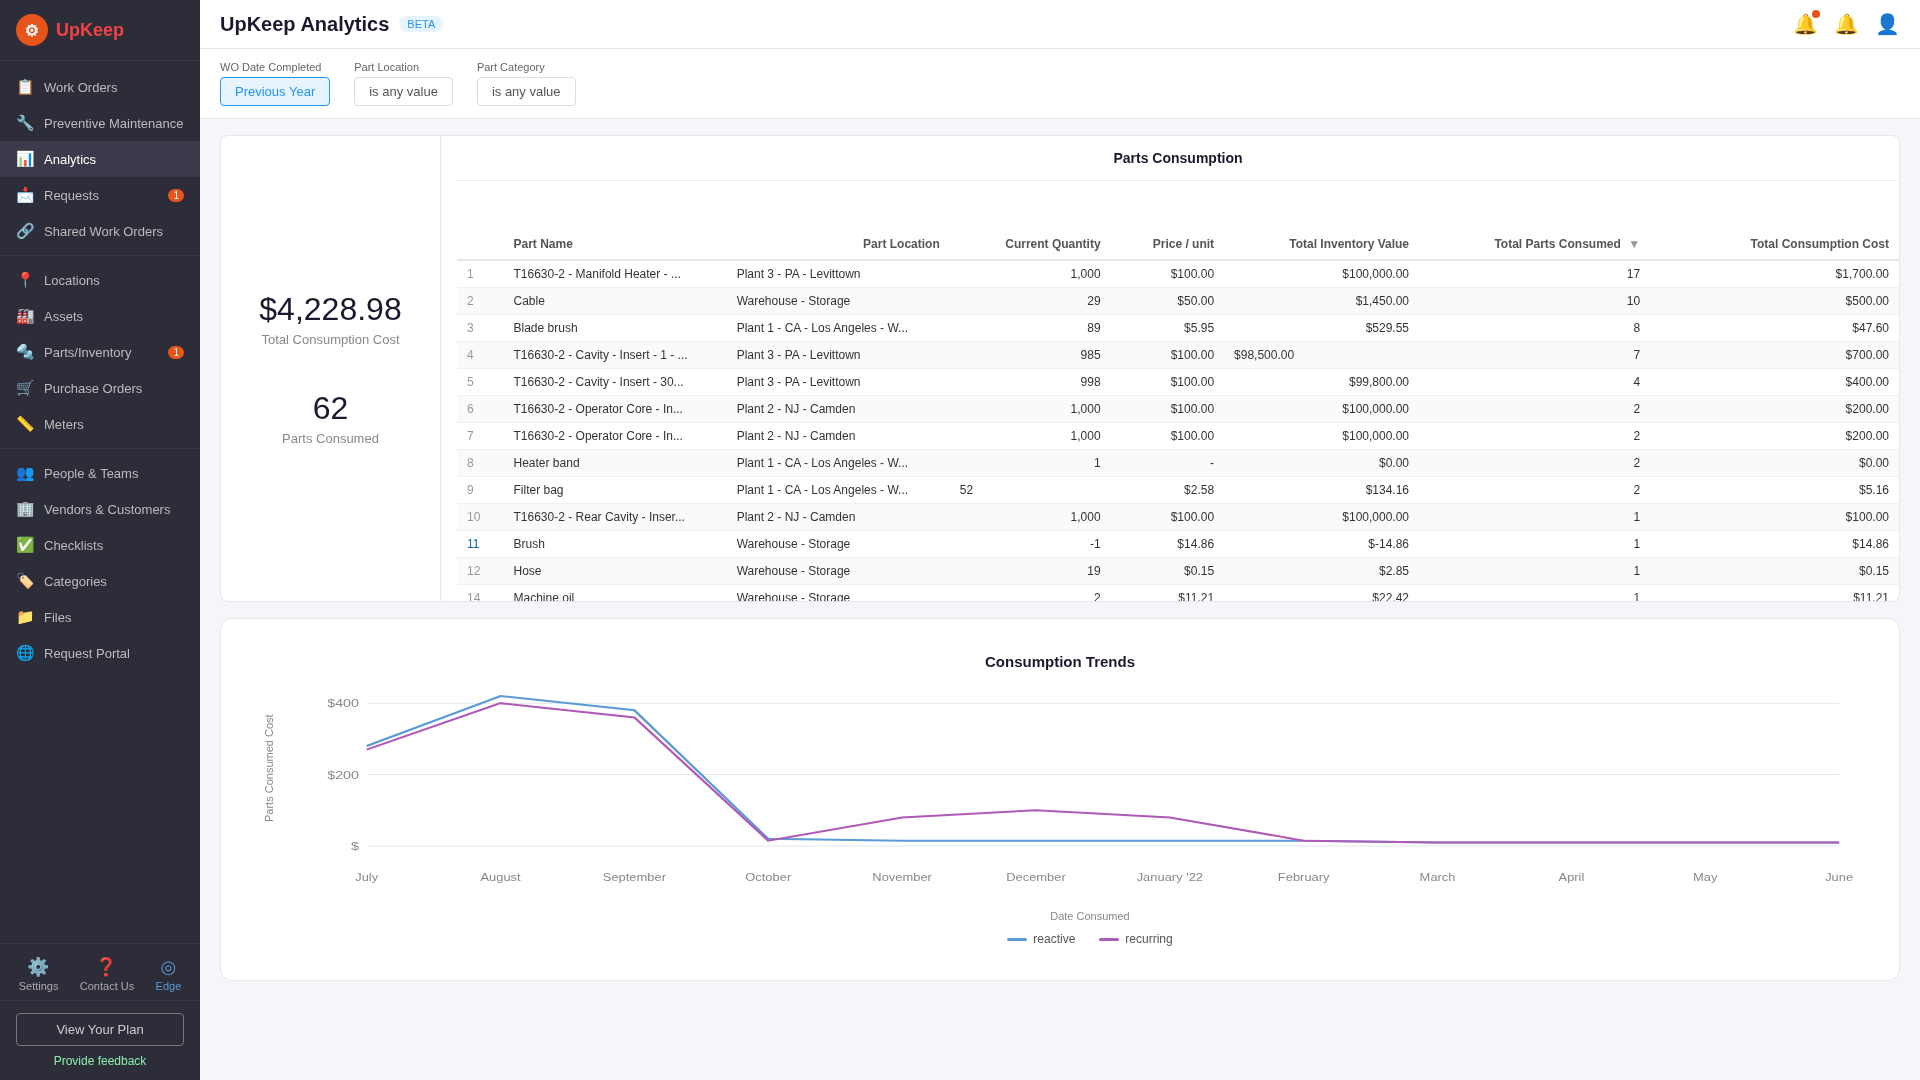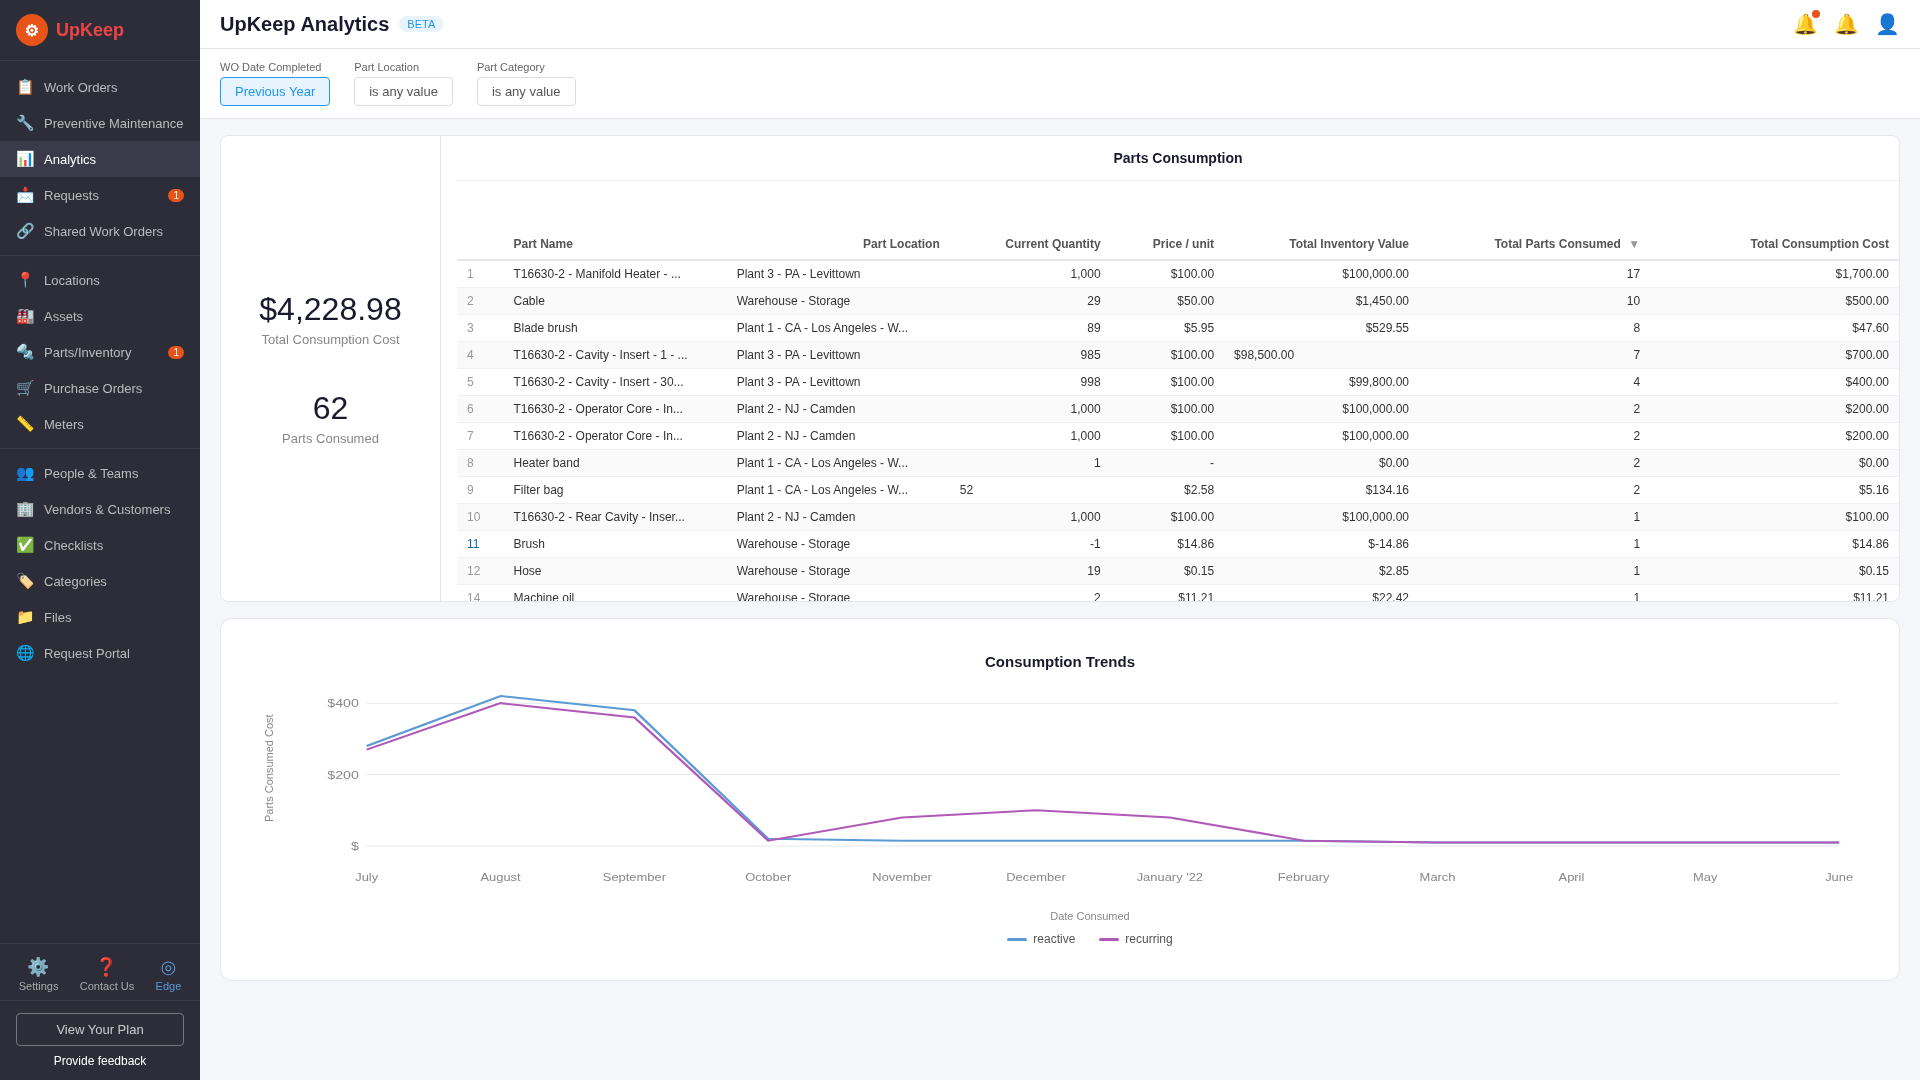--- a/index.html
+++ b/index.html
@@ -45,21 +45,21 @@
     .sidebar-divider { height: 1px; background: #3a3a4a; margin: 6px 0; }
     .sidebar-bottom {
       padding: 12px 16px;
       border-top: 1px solid #3a3a4a;
     }
     .view-plan-btn {
       display: block; width: 100%; padding: 8px; border: 1px solid #777;
       background: transparent; color: #ccc; border-radius: 4px; cursor: pointer;
       font-size: 13px; text-align: center; margin-bottom: 8px;
     }
-    .provide-feedback { text-align: center; font-size: 12px; color: #ffffff; cursor: pointer; }
+    .provide-feedback { text-align: center; font-size: 12px; color: #86efac; cursor: pointer; }
     .sidebar-footer-icons {
       display: flex; justify-content: space-around; padding: 12px 8px 8px;
       border-top: 1px solid #3a3a4a;
     }
     .footer-icon-item {
       display: flex; flex-direction: column; align-items: center; gap: 2px;
       color: #aaa; font-size: 11px; cursor: pointer;
     }
     .footer-icon-item .icon { font-size: 18px; }
     .footer-icon-item.active { color: #5b9bd5; }

